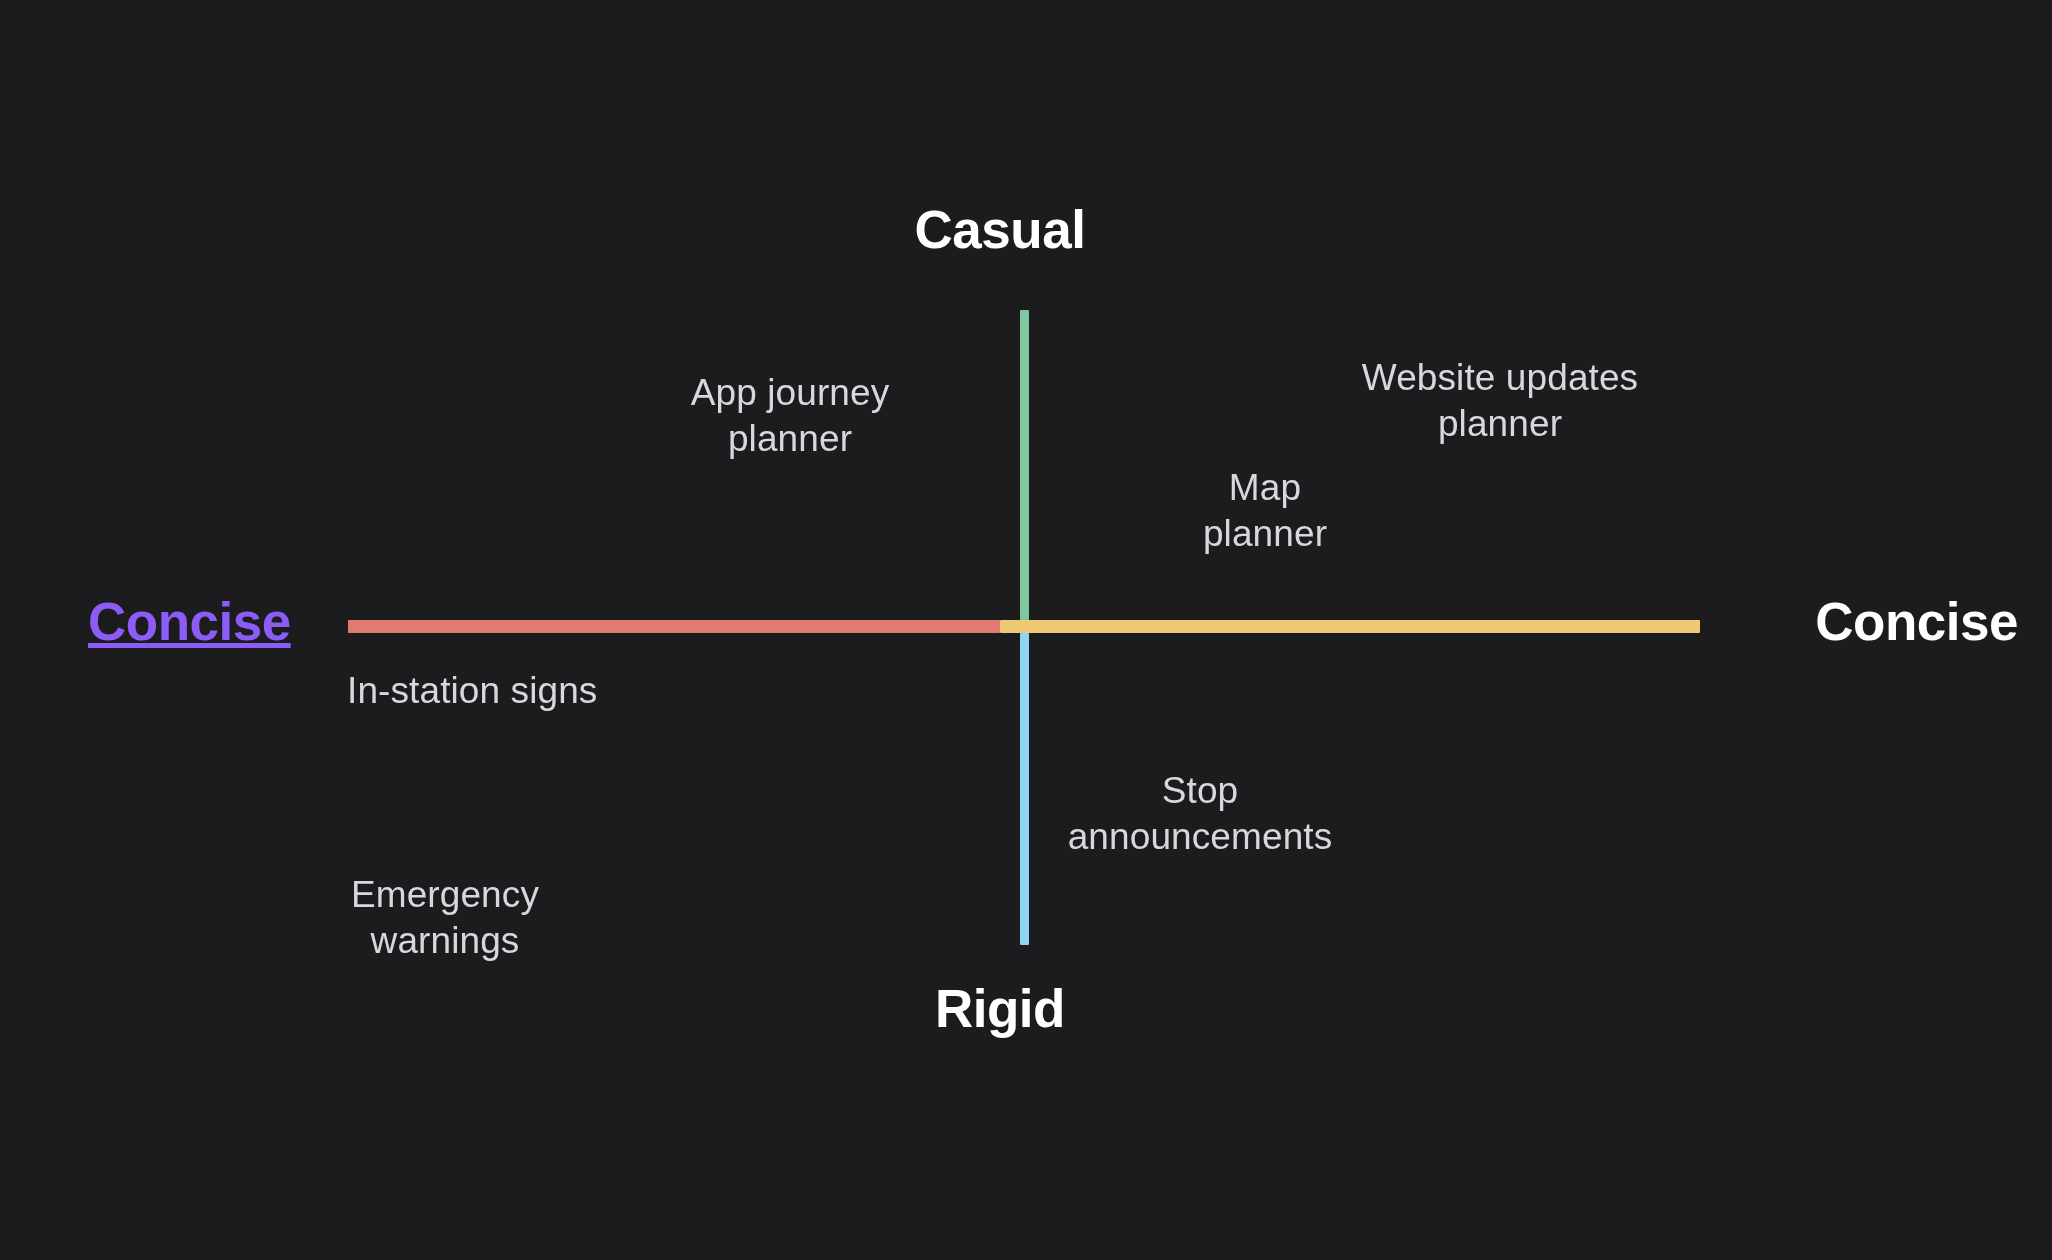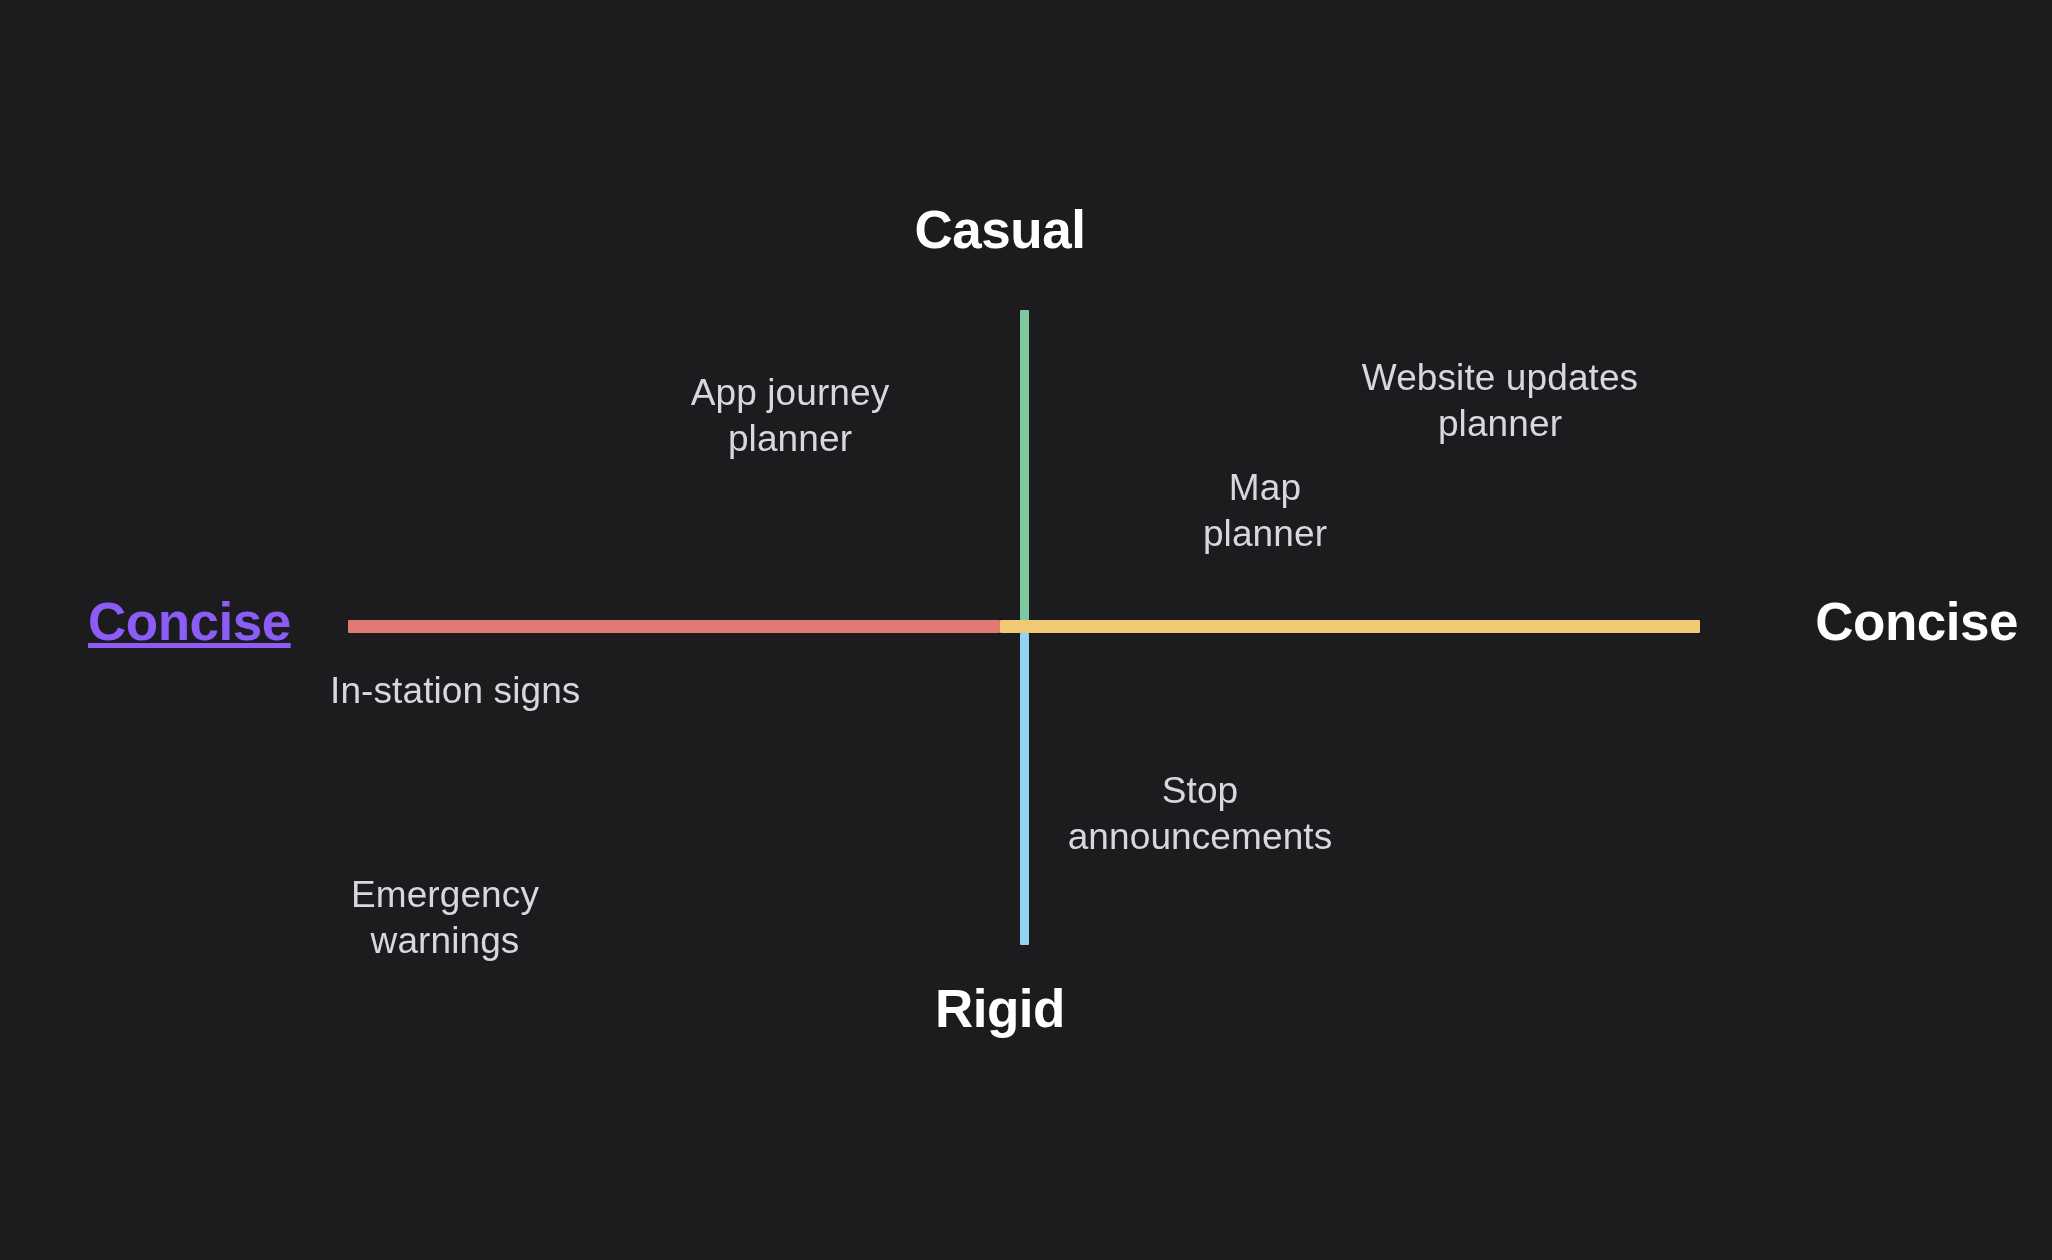--- a/index.html
+++ b/index.html
@@ -48,21 +48,21 @@
   .item-label {
     position: absolute;
     color: #d7d8dc;
     font-weight: 400;
     font-size: 37px;
     line-height: 1.25;
     text-align: center;
     white-space: pre-line;
     letter-spacing: 0.1px;
   }
-  .item-label.one-line { white-space: nowrap; }
+  .item-label.one-line { white-space: nowrap; margin-left: 17px; }
 
   
   #item-0 { left: 190px;  top: 295px;  width: 330px; }   
   #item-1 { left: 625px;  top: 370px;  width: 330px; }   
   #item-2 { left: 1300px; top: 355px;  width: 400px; }   
   #item-3 { left: 1120px; top: 465px;  width: 290px; }   
   #item-4 { left: 330px;  top: 668px;  width: 930px; text-align: left; }
   #item-5 { left: 1020px; top: 768px;  width: 360px; }   
   #item-6 { left: 265px;  top: 872px;  width: 360px; }   
 </style>

